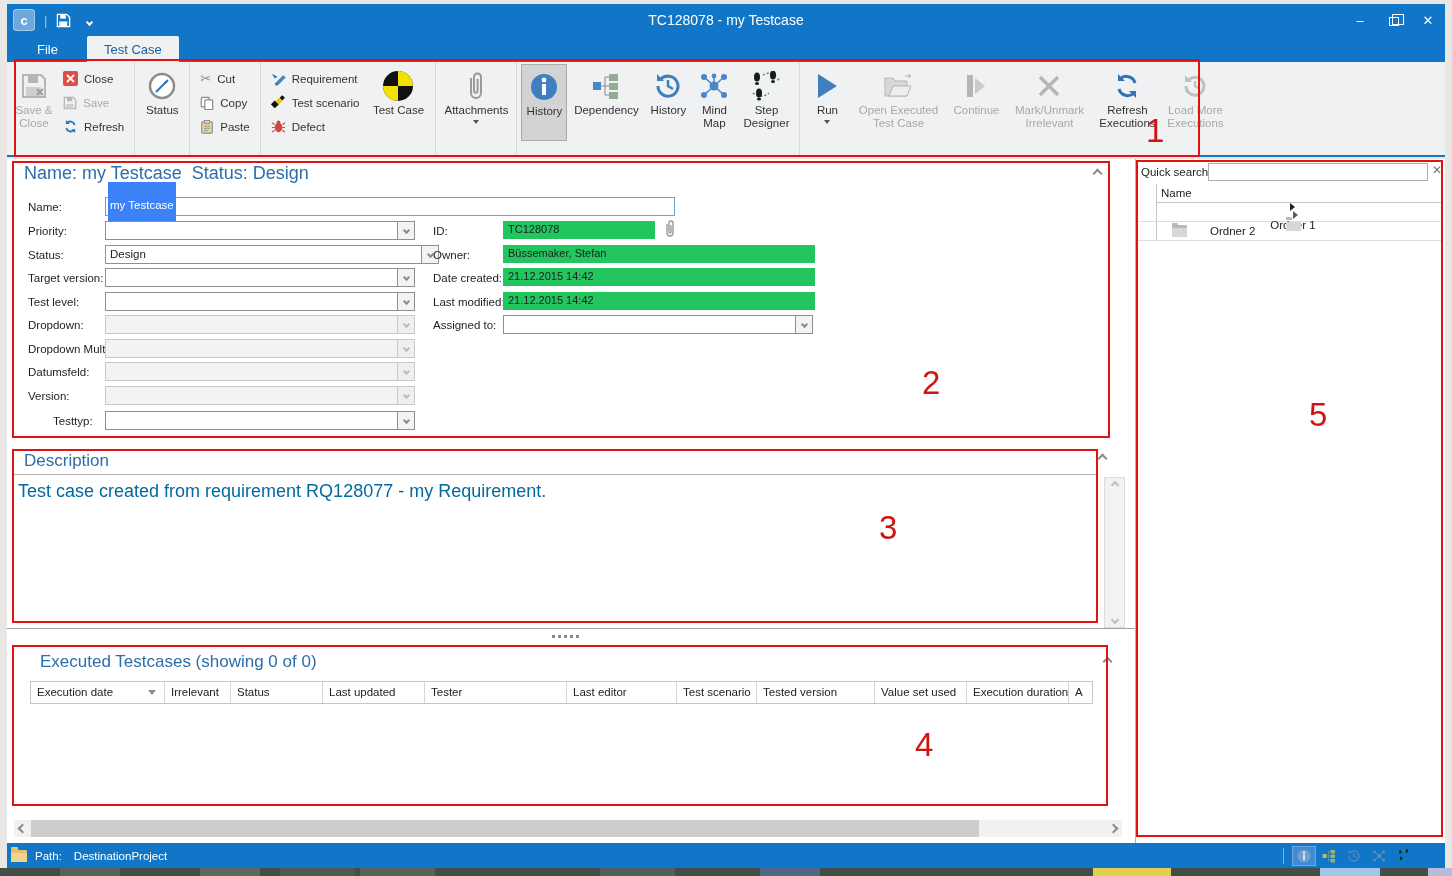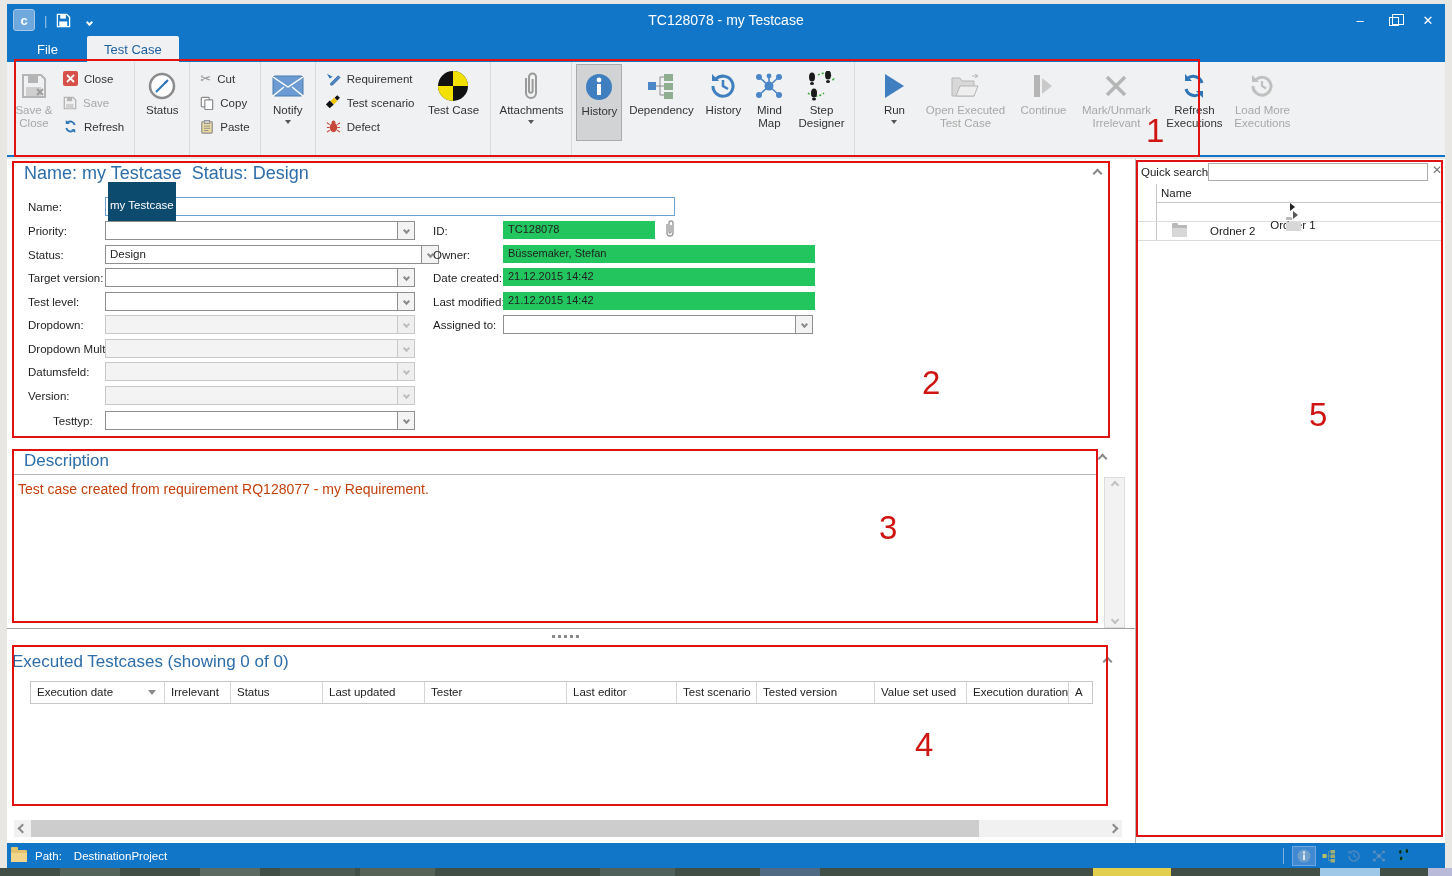--- a/index.html
+++ b/index.html
@@ -58,21 +58,21 @@
   
   .flabel { position:absolute; font-size:11.5px; color:#1e1e1e; white-space:nowrap; }
   .combo { position:absolute; height:19px; background:#fff; border:1px solid #8f8f8f; display:flex; }
   .combo .ctext { flex:1; font-size:11.5px; padding:2px 4px; overflow:hidden; white-space:nowrap; }
   .combo .cbtn { width:17px; border-left:1px solid #8f8f8f; background:#f3f3f3; display:flex; align-items:center; justify-content:center; }
   .combo .cbtn .chev { width:5px; height:5px; }
   .combo.cdisabled { background:#f3f3f3; border-color:#c9c9c9; }
   .combo.cdisabled .cbtn { border-left-color:#c9c9c9; background:#efefef; }
   .combo.cdisabled .cbtn .chev { border-color:#bdbdbd; }
   .textinput { position:absolute; height:19px; background:#fff; border:1px solid #6da1d4; font-size:11.5px; padding:1px 2px; }
-  .seltext { background:#0c4a6e; color:#fff; padding:17px 2px; }
+  .seltext { background:#3b82f6; color:#fff; padding:17px 2px; }
   .rofield { position:absolute; height:18px; background:#22c55e; font-size:11px; padding:2px 5px; color:#222; }
 
   
   .exec-header { position:absolute; left:30px; top:681px; height:23px; display:flex; border:1px solid #c6c6c6; background:#fff; }
   .exec-cell { font-size:11.5px; color:#222; padding:4px 6px 0; border-left:1px solid #d6d6d6; white-space:nowrap; overflow:hidden; display:flex; }
   .exec-cell:first-child { border-left:none; }
   .sort-arrow { width:0; height:0; border-left:4px solid transparent; border-right:4px solid transparent; border-top:5px solid #8a8a8a; margin:4px 2px 0 auto; }
 
   
   .hscroll { position:absolute; left:14px; top:820px; width:1108px; height:17px; background:#f1f1f1; display:flex; align-items:center; }
@@ -228,32 +228,20 @@
               <rect x="2" y="2" width="12" height="13" fill="#e8d9a0" stroke="#8c8c8c" stroke-width="1.3" rx="1"></rect>
               <rect x="5" y="0.5" width="6" height="3.5" fill="#cfcfcf" stroke="#8c8c8c" stroke-width="1"></rect>
               <path d="M4.5 7h7M4.5 9.5h7M4.5 12h5" stroke="#8c8c8c" stroke-width="1"></path>
             </svg>
           </span>
         <span class="sb-label">Paste</span>
       </div>
     </div>
   </div>
 
-  <div class="rgroup">
-    <div class="bb">
-      <span class="ricon">
-        <svg width="32" height="22" viewBox="0 0 32 22">
-            <rect x="1" y="1" width="30" height="20" rx="2" fill="#6b9bd2" stroke="#4a7ab0"></rect>
-            <path d="M1 2l15 10L31 2M1 21l11-9M31 21l-11-9" stroke="#fff" stroke-width="1.5" fill="none"></path>
-          </svg>
-      </span>
-      <span class="sb-label">Notify</span>
-      <span class="caret-down"></span>
-    </div>
-  </div>
 
   <div class="rgroup">
     <div class="stack">
       <div class="sb">
         <span>
             <svg width="15" height="15" viewBox="0 0 16 16">
               <path d="M1 3l6 3-3 2z" fill="#2e75b6"></path>
               <path d="M5 13L13 5l2 2-8 8H5z" fill="#4a86c8" stroke="#2e5f96" stroke-width="0.8"></path>
             </svg>
           </span>
@@ -363,21 +351,21 @@
             <ellipse cx="24" cy="10.5" rx="2" ry="1.5" fill="#1a1a1a"></ellipse>
             <ellipse cx="10" cy="22" rx="3" ry="4.5" fill="#1a1a1a"></ellipse>
             <ellipse cx="10" cy="28" rx="2" ry="1.5" fill="#1a1a1a"></ellipse>
           </svg>
       </span>
       <span class="sb-label">Step
 Designer</span>
     </div>
   </div>
 
-  <div class="rgroup" style="border-right:none;margin-left:12px;">
+  <div class="rgroup" style="border-right:none;">
     <div class="bb">
       <span class="ricon">
         <svg width="24" height="28" viewBox="0 0 24 28">
             <path d="M3 2l19 12L3 26z" fill="#3f7fbf"></path>
           </svg>
       </span>
       <span class="sb-label">Run</span>
       <span class="caret-down"></span>
     </div>
     <div class="bb disabled" style="width:96px;">
@@ -537,36 +525,36 @@
 <div class="combo" style="left:503px; top:315px; width:310px;">
     <span class="ctext"></span>
     <span class="cbtn">
       <span class="chev down"></span>
     </span>
   </div>
 
 <div class="section-heading small-heading" style="left:24px; top:451px;">Description</div>
 <div class="abs" style="left:14px; top:474px; width:1084px; border-top:1px solid #b5b5b5;"></div>
 <span class="chev up abs" style="left:1099px; top:455px;"></span>
-<div class="abs" style="left:18px; top:481px; width:1000px; font-size:14px; color:#c2410c;">Test case created from requirement RQ128077 - my Requirement.</div>
+<div class="abs" style="left:18px; top:481px; width:1000px; font-size:18px; color:#0369a1;">Test case created from requirement RQ128077 - my Requirement.</div>
 <div class="vscroll">
   <span class="chev up"></span>
   <span class="chev down"></span>
 </div>
 
 <div class="splitline"></div>
 <div class="split-dots">
     <i></i>
     <i></i>
     <i></i>
     <i></i>
     <i></i>
   </div>
 
-<div class="section-heading small-heading" style="left:12px; top:652px;">Executed Testcases (showing 0 of 0)</div>
+<div class="section-heading small-heading" style="left:40px; top:652px;">Executed Testcases (showing 0 of 0)</div>
 <span class="chev up abs" style="left:1104px; top:658px;"></span>
 <div class="exec-header">
   <div class="exec-cell" style="width:133px;">
       <span>Execution date</span>
       <span class="sort-arrow"></span>
     </div>
   <div class="exec-cell" style="width:66px;">
       <span>Irrelevant</span>
     </div>
   <div class="exec-cell" style="width:92px;">

